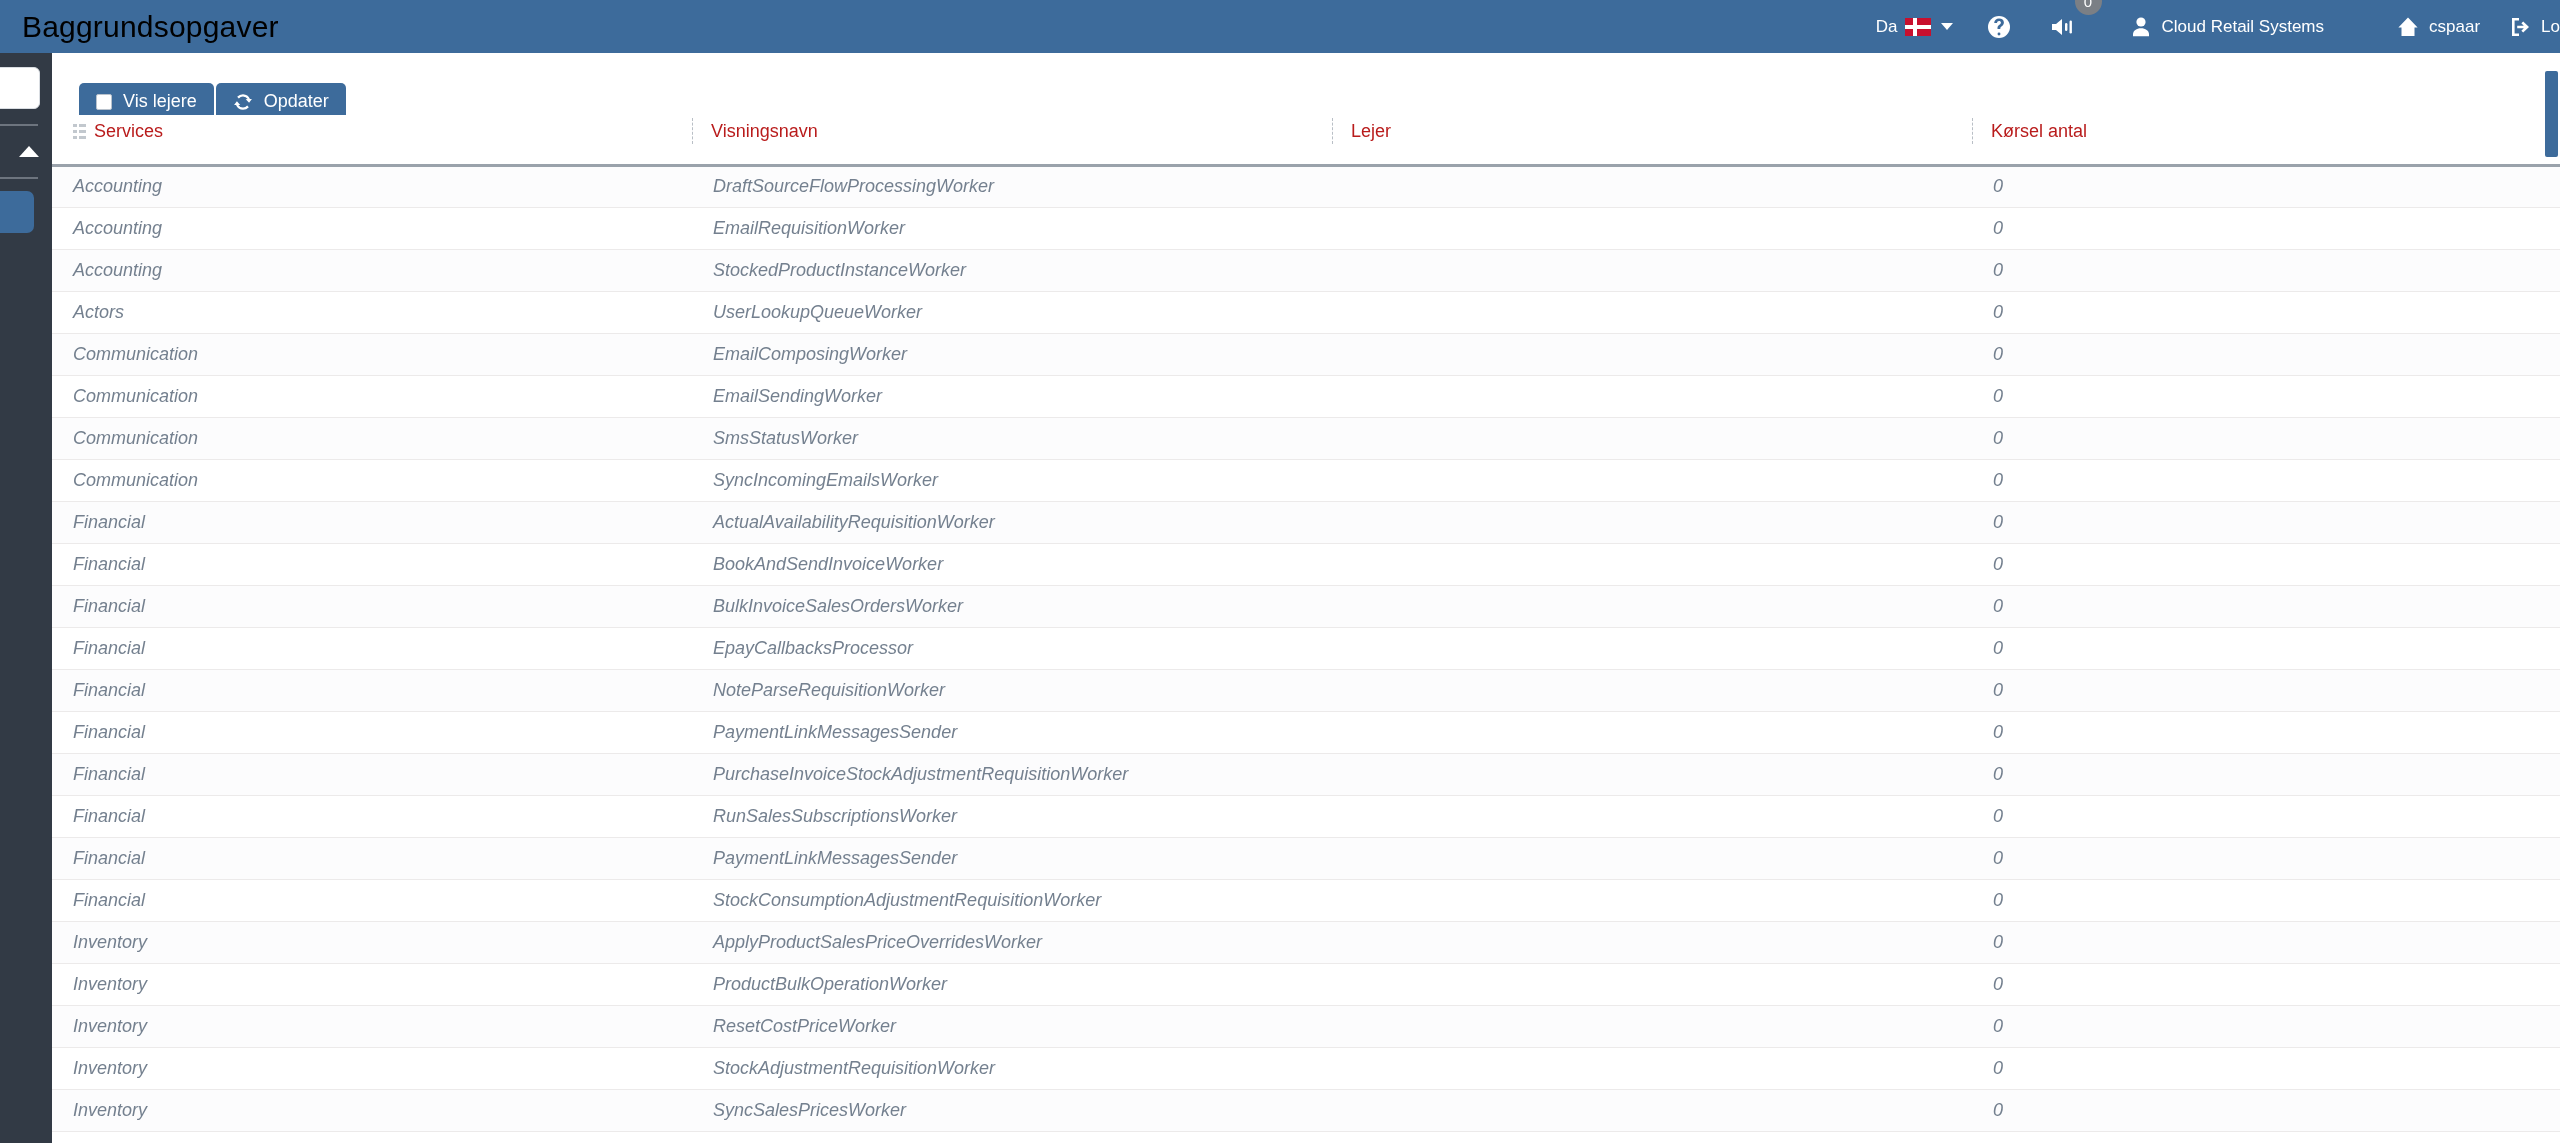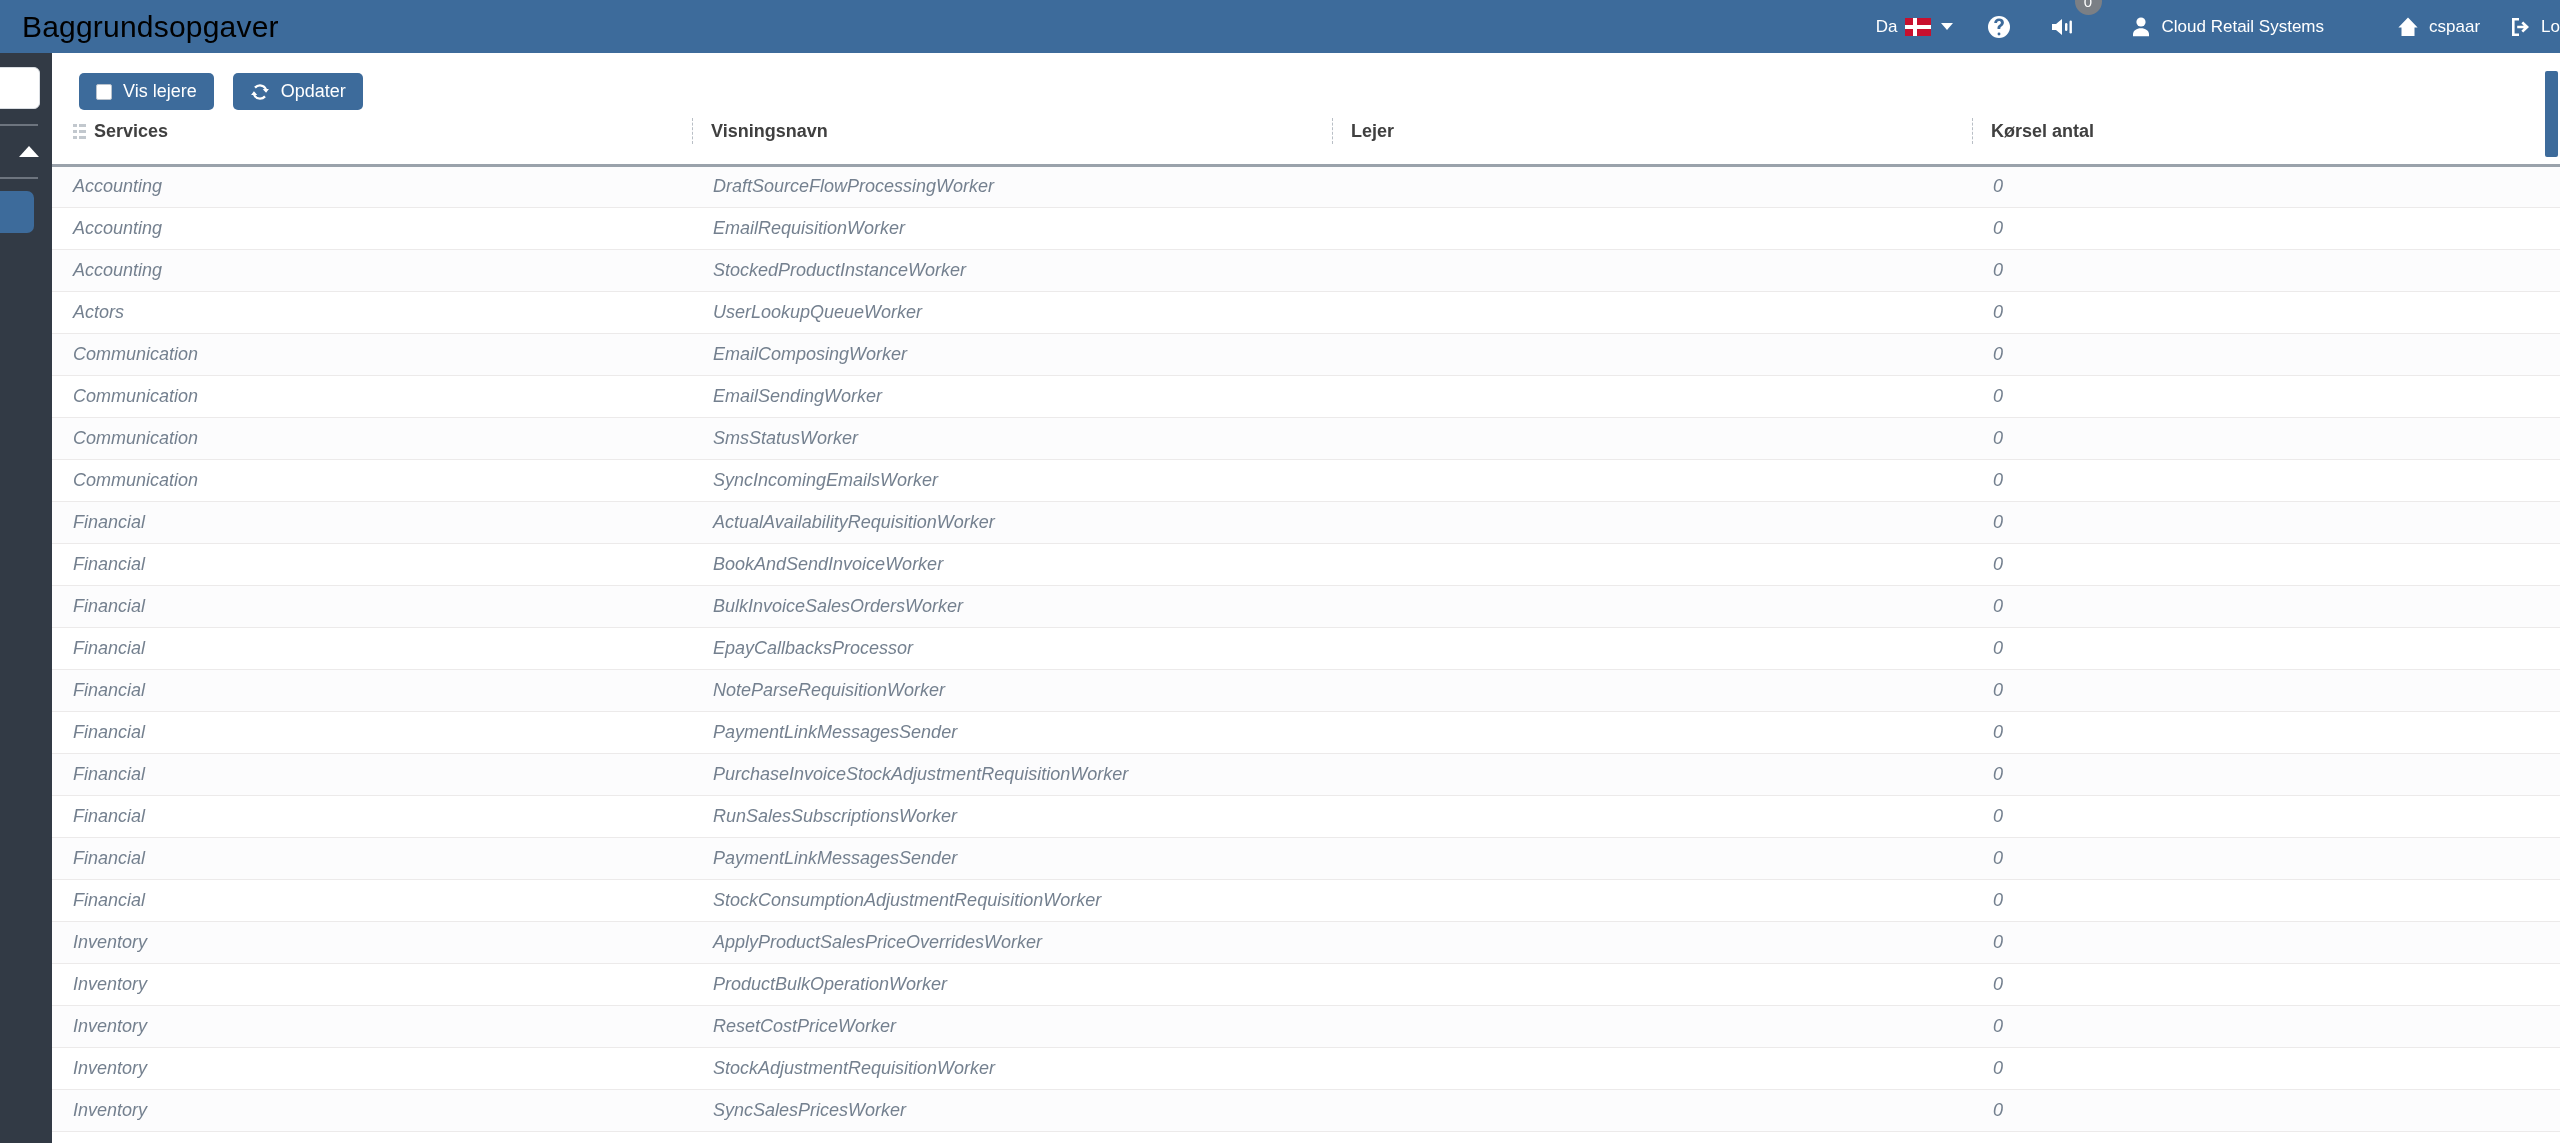--- a/index.html
+++ b/index.html
@@ -163,24 +163,24 @@
     position: absolute;
     top: 53px;
     left: 52px;
     width: 2508px;
     height: 1090px;
     background: #ffffff;
   }
 
   .toolbar {
     position: absolute;
-    top: 20px;
+    top: 30px;
     left: 27px;
     display: flex;
-    gap: 19px;
+    gap: 2px;
   }
 
   .btn {
     background: #3d6b9b;
     border: none;
     border-radius: 5px;
     color: #ffffff;
     font-family: "Liberation Sans", sans-serif;
     font-size: 18px;
     height: 37px;
@@ -225,22 +225,22 @@
     table-layout: fixed;
   }
   table.grid col.c-svc  { width: 640px; }
   table.grid col.c-disp { width: 640px; }
   table.grid col.c-ten  { width: 640px; }
   table.grid col.c-run  { width: 588px; }
 
   thead th {
     text-align: center;
     font-size: 18px;
-    font-weight: bold;
-    color: #404040;
+    font-weight: normal;
+    color: #b91c1c;
     padding: 0 0 16px 0;
     height: 50px;
     vertical-align: middle;
     border-bottom: 3px solid #9aa2ab;
     background: #ffffff;
     white-space: nowrap;
   }
   thead th .thin {
     display: flex;
     align-items: center;

